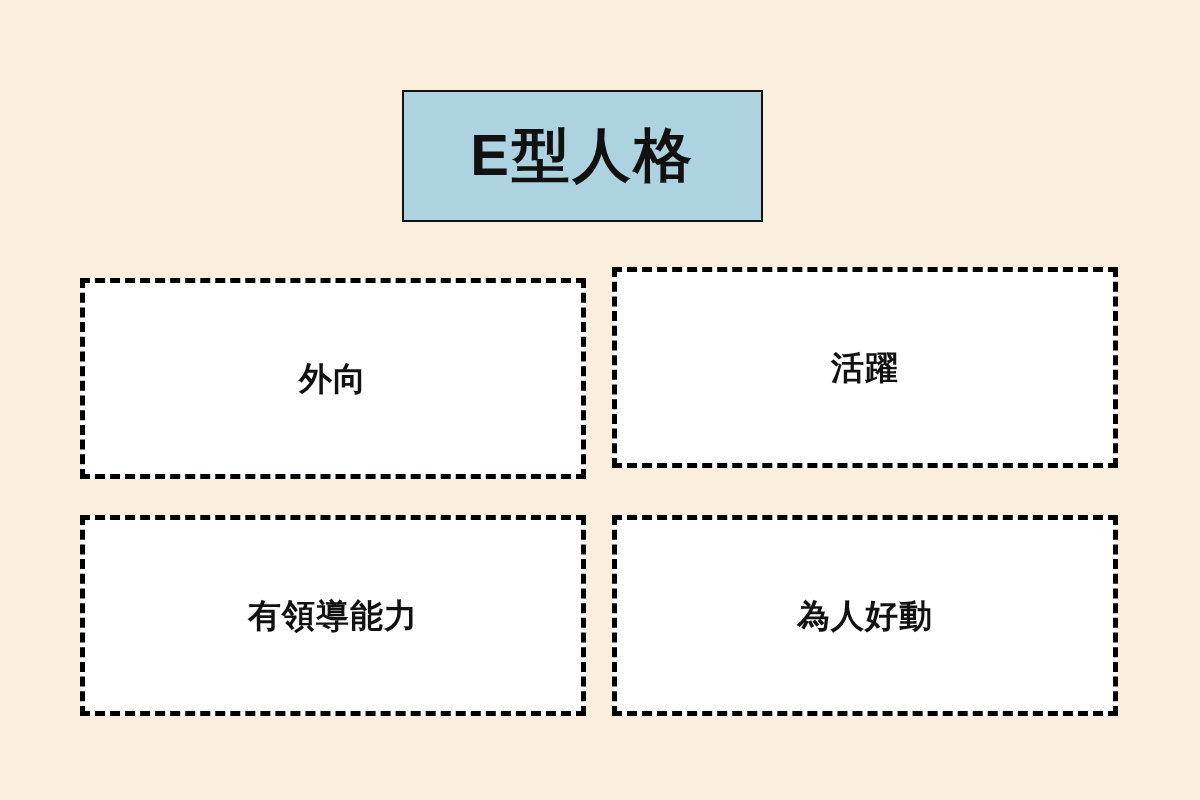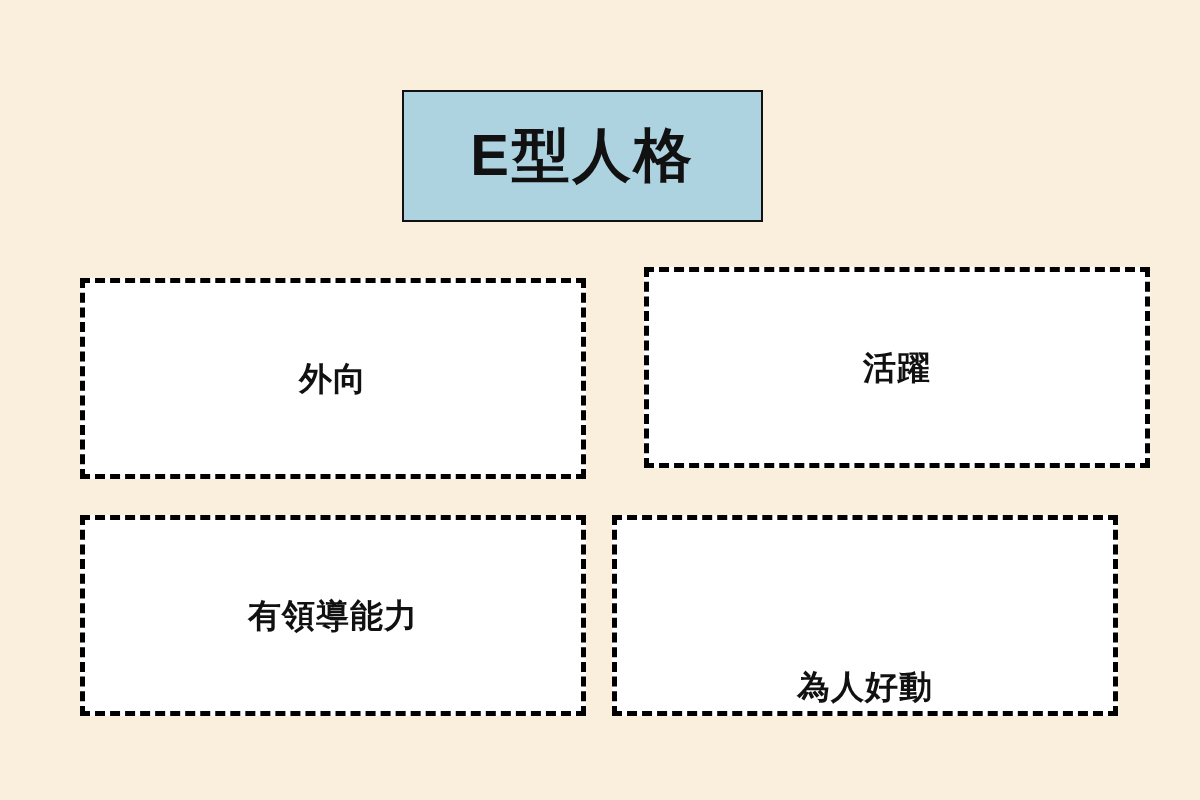--- a/index.html
+++ b/index.html
@@ -56,23 +56,23 @@
   }
   .card-line {
     font-size: 33px;
     font-weight: 800;
     color: var(--text);
     line-height: 48px;
     letter-spacing: 1px;
     white-space: nowrap;
   }
   .card-1 { left: 80px;  top: 252px; margin-top: 26px; }
-  .card-2 { left: 644px; top: 267px; text-align: right; }
+  .card-2 { left: 612px; top: 267px; text-align: right; }
   .card-3 { left: 80px;  top: 515px; }
-  .card-4 { left: 612px; top: 515px; justify-content: flex-end; }
+  .card-4 { left: 612px; top: 515px; }
 </style>
 </head>
 <body>
 
 <div class="canvas">
 
   <div class="title-box">
     <span class="title-text">E型人格</span>
   </div>
 

